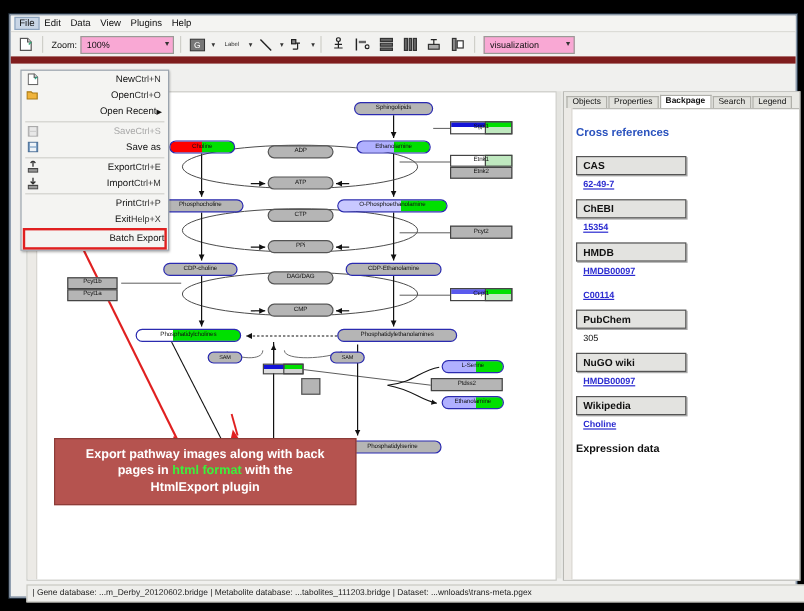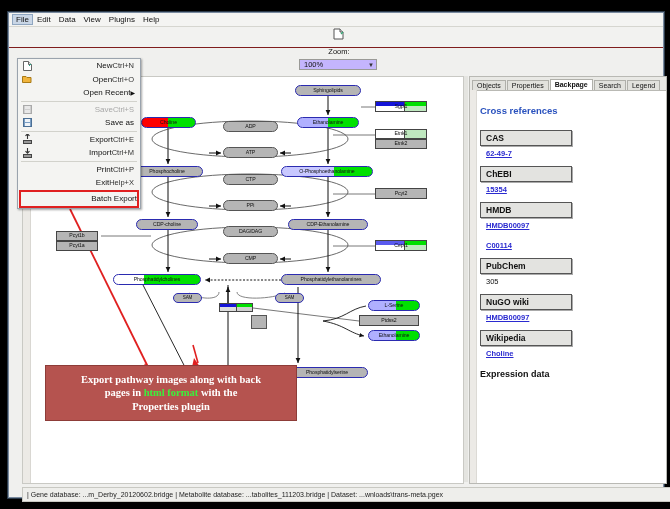--- a/index.html
+++ b/index.html
@@ -12,24 +12,24 @@
        background:#f0f0ee;border:1px solid #7a8ba0;box-shadow:0 0 0 1px #2b3a4a;}
   .titlebar{height:16px;background:linear-gradient(180deg,#eef3f8 0%,#dfe8f2 50%,#d2dfec 100%);
             border-bottom:1px solid #b6c5d6;display:flex;align-items:center;padding:0 4px;}
   .title-ico{width:10px;height:10px;background:#9fb4cc;border:1px solid #6d8199;border-radius:2px;margin-right:4px;}
   .title-text{font-size:8.5px;color:#1a1a1a;white-space:nowrap;}
 
   .menubar{height:13px;background:#f4f4f2;border-bottom:1px solid #d6d6d0;display:flex;align-items:center;padding-left:3px;}
   .menu-item{font-size:8px;color:#111;padding:1px 4px;cursor:default;white-space:nowrap;}
   .menu-item.active{background:#c9d6e6;border:1px solid #8fa6c0;padding:0 3px;}
 
-  .toolbar{height:20px;background:#f2f2f0;border-bottom:1px solid #7f1d1d;display:flex;align-items:center;padding-left:4px;gap:3px;flex-direction:column;}
+  .toolbar{height:20px;background:#f2f2f0;border-bottom:6px solid #7f1d1d;display:flex;align-items:center;padding-left:4px;gap:3px;}
   .tb-btn{width:15px;height:15px;border:1px solid transparent;display:flex;align-items:center;justify-content:center;}
   .zoom-label{font-size:7.5px;color:#111;margin-left:2px;}
-  .combo{height:13px;border:1px solid #9a9a96;background:#c4b5fd;display:flex;align-items:center;
+  .combo{height:13px;border:1px solid #9a9a96;background:#f9a8d4;display:flex;align-items:center;
          justify-content:space-between;padding:0 2px 0 4px;font-size:7.5px;color:#111;gap:16px;}
   .combo .car{font-size:6px;color:#333;}
   .tb-sep{width:1px;height:14px;background:#cfcfc9;margin:0 2px;}
   .caret{font-size:6px;color:#333;}
 
   
   .dropdown{position:absolute;left:8px;top:45px;width:122px;background:#f4f4f2;
             border:1px solid #9aa3ad;box-shadow:1px 1px 2px rgba(0,0,0,.35);z-index:40;}
   .dd-row{height:13.5px;display:flex;align-items:center;font-size:8px;color:#111;position:relative;}
   .dd-row.disabled{color:#a8a8a8;}
@@ -54,21 +54,21 @@
   .lbl{position:relative;z-index:3;}
   svg.paths{position:absolute;left:0;top:0;width:100%;height:100%;overflow:visible;}
 
   
   .handle{position:absolute;width:3px;height:3px;background:#ff0;border:1px solid #333;}
 
   
   .callout{position:absolute;left:22px;top:288px;width:252px;height:56px;background:#b5534f;
            border:1px solid #8d3c38;display:flex;align-items:center;justify-content:center;
            text-align:center;padding:2px 6px;box-sizing:border-box;z-index:30;}
-  .callout-txt{font-size:10.5px;font-weight:bold;color:#fff;line-height:1.28;font-family:Liberation Serif, serif;}
+  .callout-txt{font-size:10.5px;font-weight:bold;color:#fff;line-height:1.28;}
   .callout-txt .hl{color:#3cf03c;}
 
   
   .rpanel{position:absolute;left:460px;top:63px;width:196px;height:406px;background:#fff;border:1px solid #b9b9b4;}
   .tabs{display:flex;height:13px;background:#e9e9e5;border-bottom:1px solid #b9b9b4;padding-left:2px;align-items:flex-end;}
   .tab{font-size:7px;color:#111;padding:1.5px 4px 1px 4px;border:1px solid #b0b0aa;border-bottom:none;
        background:#e2e2dd;margin-right:1px;}
   .tab.sel{background:#fff;font-weight:bold;padding-bottom:2px;}
   .rbody{padding:8px 10px 0 10px;height:389px;overflow:hidden;box-sizing:border-box;}
   .xref-title{font-size:9.5px;font-weight:bold;color:#2a52be;margin:6px 0 14px 0;}
@@ -381,21 +381,21 @@
 
       <div class="node gene" style="left:196px;top:226px;width:34px;height:9px;background:linear-gradient(180deg,#1414d8 45%,#dddddd 45%);"></div>
       <div style="position:absolute;left:213px;top:226px;width:17px;height:9px;background:linear-gradient(180deg,#00e000 45%,#cfcfcf 45%);border:1px solid #444;box-sizing:border-box;"></div>
 
       <div style="position:absolute;left:228px;top:238px;width:14px;height:12px;background:#b5b5b5;border:1px solid #555;"></div>
 
       <div class="callout">
         <div class="callout-txt">
           <span>Export pathway images along with back</span><br>
           <span>pages in </span><span class="hl">html format</span><span> with the</span><br>
-          <span>Properties plugin</span>
+          <span>HtmlExport plugin</span>
         </div>
       </div>
     </div>
 
     <div class="vsplit"></div>
 
     <div class="rpanel">
       <div class="tabs">
         <div class="tab">Objects</div>
         <div class="tab">Properties</div>

